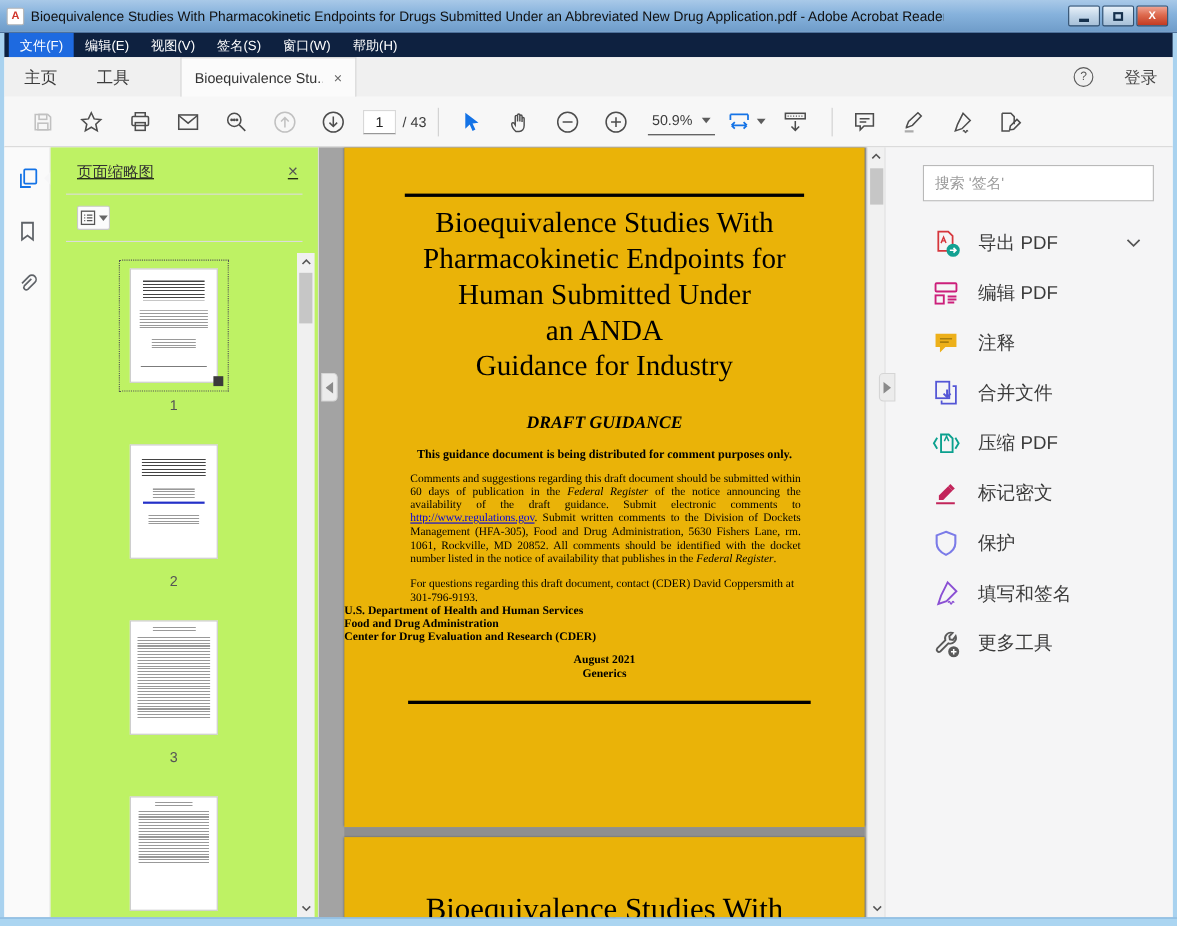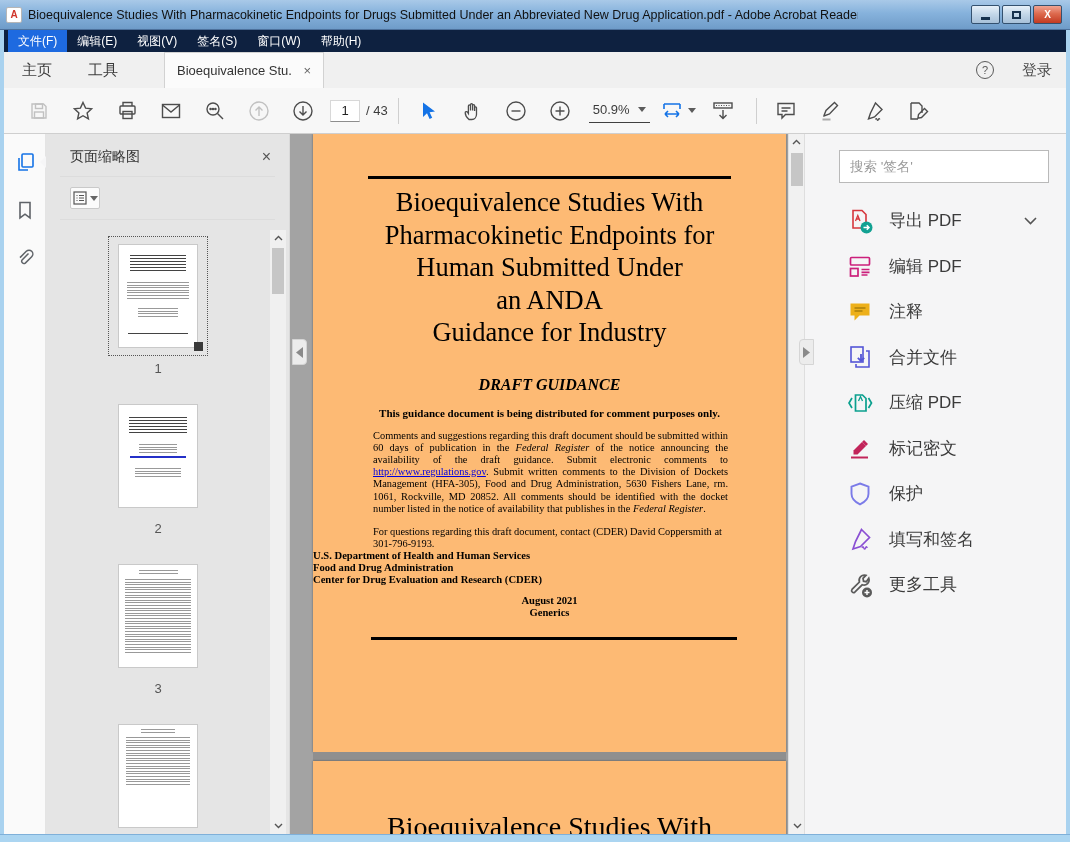--- a/index.html
+++ b/index.html
@@ -77,21 +77,21 @@
 
   
   .left-rail{ position:absolute; left:4px; top:134px; width:42px; height:700px; background:#fafafa; border-right:1px solid #e4e4e4; }
   .rail-btn{ width:42px; height:40px; display:flex; align-items:center; justify-content:center; color:#5f6368; position:relative;}
   .rail-btn.active{ color:#1473e6; }
   .rail-btn.active::after{ content:""; position:absolute; right:-1px; top:13px;
     border-top:7px solid transparent; border-bottom:7px solid transparent; border-right:7px solid #f6f6f7; }
   .rail-spacer{ height:8px; }
 
   
-  .left-panel{ position:absolute; left:46px; top:134px; width:244px; height:700px; background:#e5e5e5; border-right:1px solid #d9d9d9;}
+  .left-panel{ position:absolute; left:46px; top:134px; width:244px; height:700px; background:#bef264; border-right:1px solid #d9d9d9;text-decoration:underline;}
   .panel-header{ display:flex; align-items:center; justify-content:space-between; padding:14px 18px 10px 24px; }
   .panel-title{ font-size:14px; color:#333; }
   .panel-close{ color:#555; font-size:16px; line-height:1;}
   .panel-divider{ height:1px; background:#dcdcdc; margin:0 14px; }
   .panel-options{ padding:10px 0 10px 24px; }
   .opt-btn{ width:30px; height:22px; border:1px solid #c9c9c9; background:#fbfbfb; border-radius:2px;
     display:flex; align-items:center; justify-content:center; gap:3px; color:#555;}
   .thumb-list{ position:absolute; left:0; top:96px; width:224px; bottom:0; padding-top:6px; }
   .thumb-item{ width:100px; margin:0 auto 20px; text-align:center; }
   .thumb-wrap{ padding:8px; }
@@ -103,21 +103,21 @@
   .tl.light{ background:repeating-linear-gradient(to bottom, rgba(70,70,70,.55) 0 1px, transparent 1px 2.6px); }
   .blue-rule{ position:absolute; left:14%; right:14%; height:2px; background:#2430c8; }
 
   .panel-scroll{ position:absolute; right:3px; top:96px; bottom:0; width:16px; background:#f0f0f0; }
   .scroll-arrow{ height:16px; display:flex; align-items:center; justify-content:center; color:#555; }
   .panel-scroll .thumb-bar{ position:absolute; left:2px; top:18px; width:12px; height:46px; background:#c6c6c6; }
   .panel-scroll .down{ position:absolute; bottom:0; left:0; width:16px; }
 
   
   .main-view{ position:absolute; left:290px; top:134px; width:498px; height:700px; background:#a3a3a3; overflow:hidden; }
-  .doc-page{ position:absolute; left:23px; width:473px; background:#fdba74; box-shadow:0 0 2px rgba(0,0,0,.4);
+  .doc-page{ position:absolute; left:23px; width:473px; background:#eab308; box-shadow:0 0 2px rgba(0,0,0,.4);
     font-family:"Liberation Serif","DejaVu Serif",serif; color:#000; }
   .page1{ top:0; height:618px; }
   .page-sep{ position:absolute; left:23px; top:618px; width:473px; height:9px; background:#8f8f8f; }
   .page2{ top:627px; height:80px; }
   .rule{ height:3px; background:#000; }
   .rule.top{ margin:42px 55px 0; }
   .rule.bottom{ margin:19px 49px 0 58px; }
   .doc-title{ margin-top:7px; text-align:center; font-size:26.5px; line-height:32.5px; }
   .draft-heading{ margin-top:27px; text-align:center; font-size:16px; font-weight:bold; font-style:italic; }
   .dist-note{ margin-top:13px; text-align:center; font-size:11px; font-weight:bold; }

